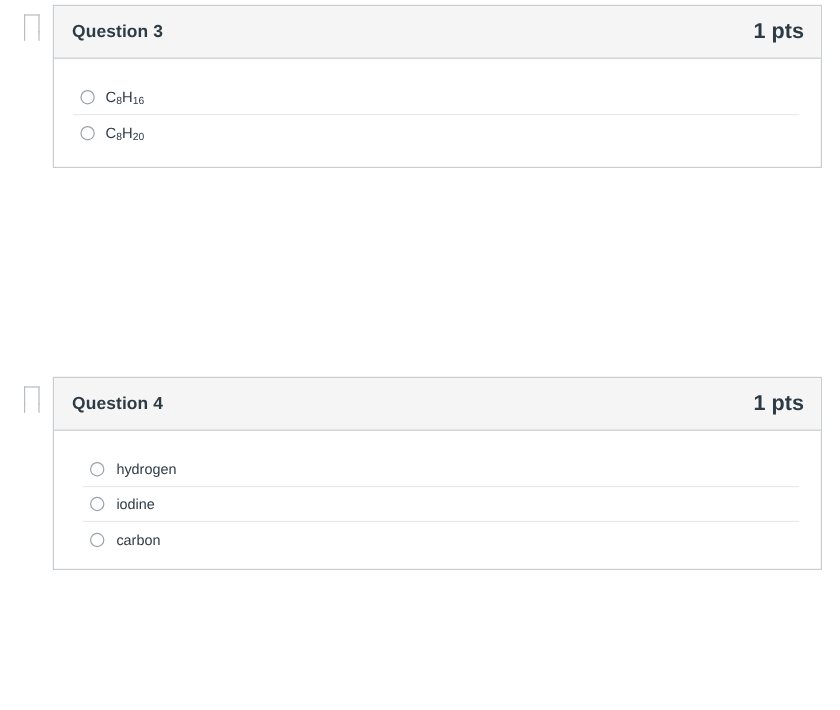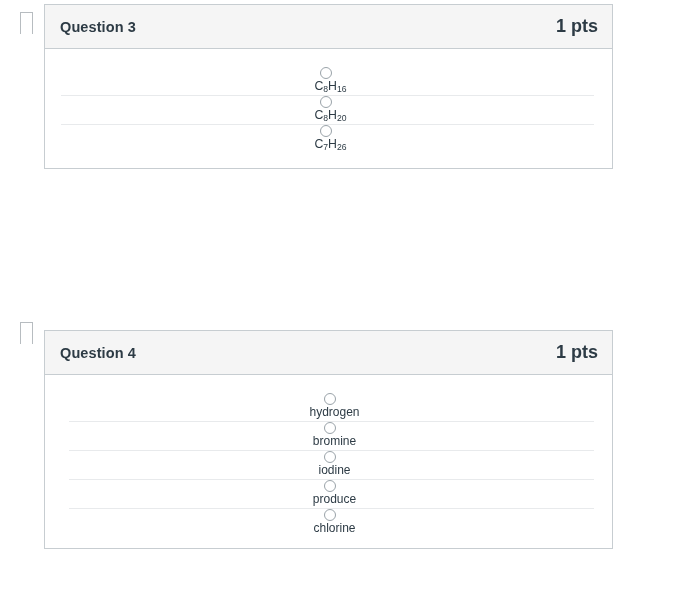--- a/index.html
+++ b/index.html
@@ -15,21 +15,21 @@
     overflow: hidden;
   }
   .page {
     position: relative;
     width: 700px;
     height: 592px;
   }
   .question {
     position: absolute;
     left: 44px;
-    width: 569px;
+    width: 641px;
     border: 1px solid #c7cdd1;
     background: #ffffff;
     box-sizing: border-box;
   }
   .q-header {
     height: 44px;
     background: #f5f5f5;
     border-bottom: 1px solid #c7cdd1;
     display: flex;
     align-items: center;
@@ -63,21 +63,20 @@
     padding: 0;
     list-style: none;
   }
   .answer {
     display: flex;
     align-items: center;
     height: 29px;
     border-bottom: 1px solid #e8eaec;
     padding-left: 6px;
     box-sizing: border-box;
-    flex-direction: column;
   }
   .answer:last-child {
     border-bottom: none;
   }
   .radio {
     width: 10px;
     height: 10px;
     border: 1px solid #9aa3a9;
     border-radius: 50%;
     background: #fff;
@@ -112,21 +111,21 @@
     left: -1.4px;
     right: -1.4px;
     bottom: -7px;
     height: 8px;
     border-left: 1.4px solid #b7bcc0;
     border-right: 1.4px solid #b7bcc0;
     box-sizing: border-box;
   }
   #q3 { top: 4px; }
   #q3 .q-body { padding-bottom: 14px; }
-  #q4 { top: 314px; margin-top: 16px; }
+  #q4 { top: 314px; }
   #q4 .q-body { padding-bottom: 10px; }
   #flag3 { top: 12px; }
   #flag4 { top: 322px; }
   #q4 .answer-label { font-size: 12px; text-align: center; }
   #q4 .radio { margin-right: 10px; }
   #q4 .answers { padding-left: 8px; }
   #q4 .answer { height: 29px; }
   #q4 .q-text { margin-left: 2px; }
 </style>
 </head>
@@ -144,54 +143,42 @@
     <div class="q-body">
       <ul class="answers">
         <li class="answer">
           <span class="radio"></span>
           <span class="answer-label"><span>C</span><sub>8</sub><span>H</span><sub>16</sub></span>
         </li>
         <li class="answer">
           <span class="radio"></span>
           <span class="answer-label"><span>C</span><sub>8</sub><span>H</span><sub>20</sub></span>
         </li>
-        <li class="answer">
-          <span class="radio"></span>
-          <span class="answer-label"><span>C</span><sub>7</sub><span>H</span><sub>26</sub></span>
-        </li>
       </ul>
     </div>
   </div>
 
   <div class="flag" id="flag4"></div>
 
   <div class="question" id="q4">
     <div class="q-header">
       <span class="q-title">Question 4</span>
       <span class="q-pts">1 pts</span>
     </div>
     <div class="q-body">
       <ul class="answers">
         <li class="answer">
           <span class="radio"></span>
           <span class="answer-label">hydrogen</span>
         </li>
         <li class="answer">
           <span class="radio"></span>
-          <span class="answer-label">bromine</span>
-        </li>
-        <li class="answer">
-          <span class="radio"></span>
           <span class="answer-label">iodine</span>
         </li>
         <li class="answer">
           <span class="radio"></span>
-          <span class="answer-label">produce</span>
-        </li>
-        <li class="answer">
-          <span class="radio"></span>
-          <span class="answer-label">chlorine</span>
+          <span class="answer-label">carbon</span>
         </li>
       </ul>
     </div>
   </div>
 
 </div>
 
 </body></html>

